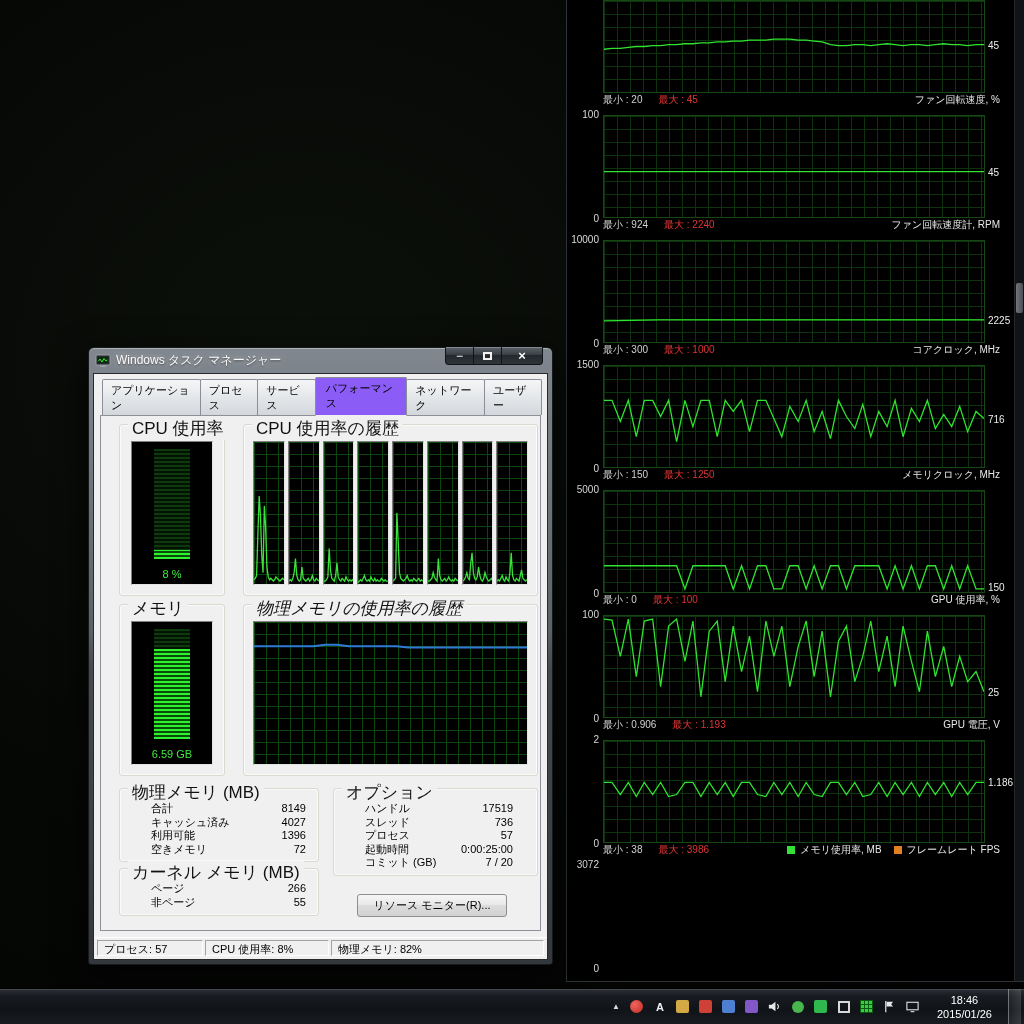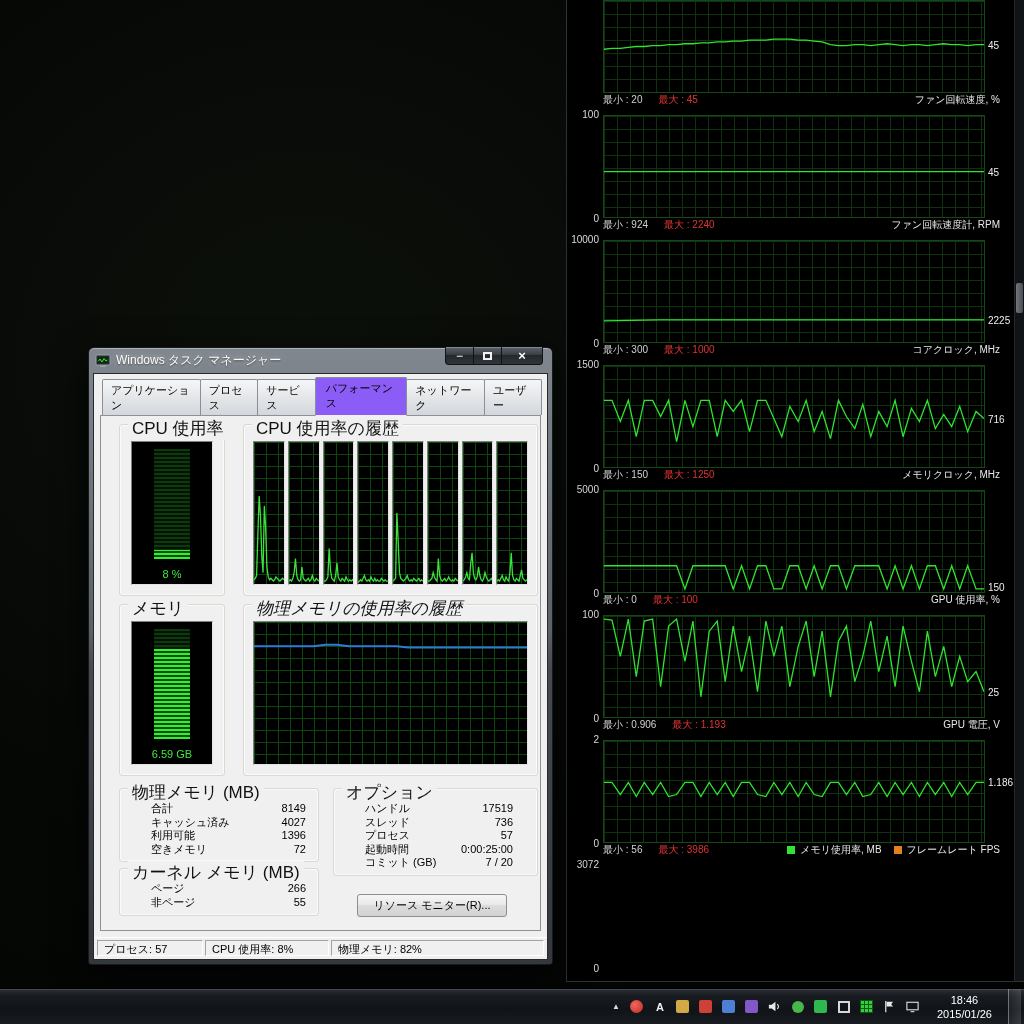--- a/index.html
+++ b/index.html
@@ -210,21 +210,21 @@
       <span class="mon-zero">0</span>
       <div class="mon-plot">
           <svg viewBox="0 0 100 100" preserveAspectRatio="none">
             <polyline points="0.0,41.0 2.1,41.0 4.3,53.0 6.4,41.0 8.5,55.0 10.6,41.0 12.8,53.0 14.9,41.0 17.0,55.0 19.1,53.0 21.3,41.0 23.4,41.0 25.5,55.0 27.7,41.0 29.8,53.0 31.9,41.0 34.0,55.0 36.2,41.0 38.3,41.0 40.4,53.0 42.6,55.0 44.7,41.0 46.8,53.0 48.9,41.0 51.1,55.0 53.2,41.0 55.3,53.0 57.4,55.0 59.6,41.0 61.7,41.0 63.8,53.0 66.0,41.0 68.1,55.0 70.2,53.0 72.3,41.0 74.5,55.0 76.6,41.0 78.7,53.0 80.9,41.0 83.0,55.0 85.1,41.0 87.2,53.0 89.4,41.0 91.5,55.0 93.6,41.0 95.7,53.0 97.9,41.0 100.0,41.0" fill="none" stroke="#2fe32f" stroke-width="1.3" vector-effect="non-scaling-stroke"></polyline>
           </svg>
         <span class="plot-value" style="top: 41%;">1.186</span>
       </div>
     </div>
 
     <div class="mon-header">
-      <span class="mon-min">最小 : 56</span>
+      <span class="mon-min">最小 : 38</span>
       <span class="mon-max">最大 : 3986</span>
       <span class="mon-legend">
         <span class="sq sq-green"></span>
         <span>メモリ使用率, MB</span>
         <span class="sq sq-orange"></span>
         <span>フレームレート FPS</span>
       </span>
     </div>
     <div class="mon-plot-row">
       <span class="mon-scale">3072</span>

